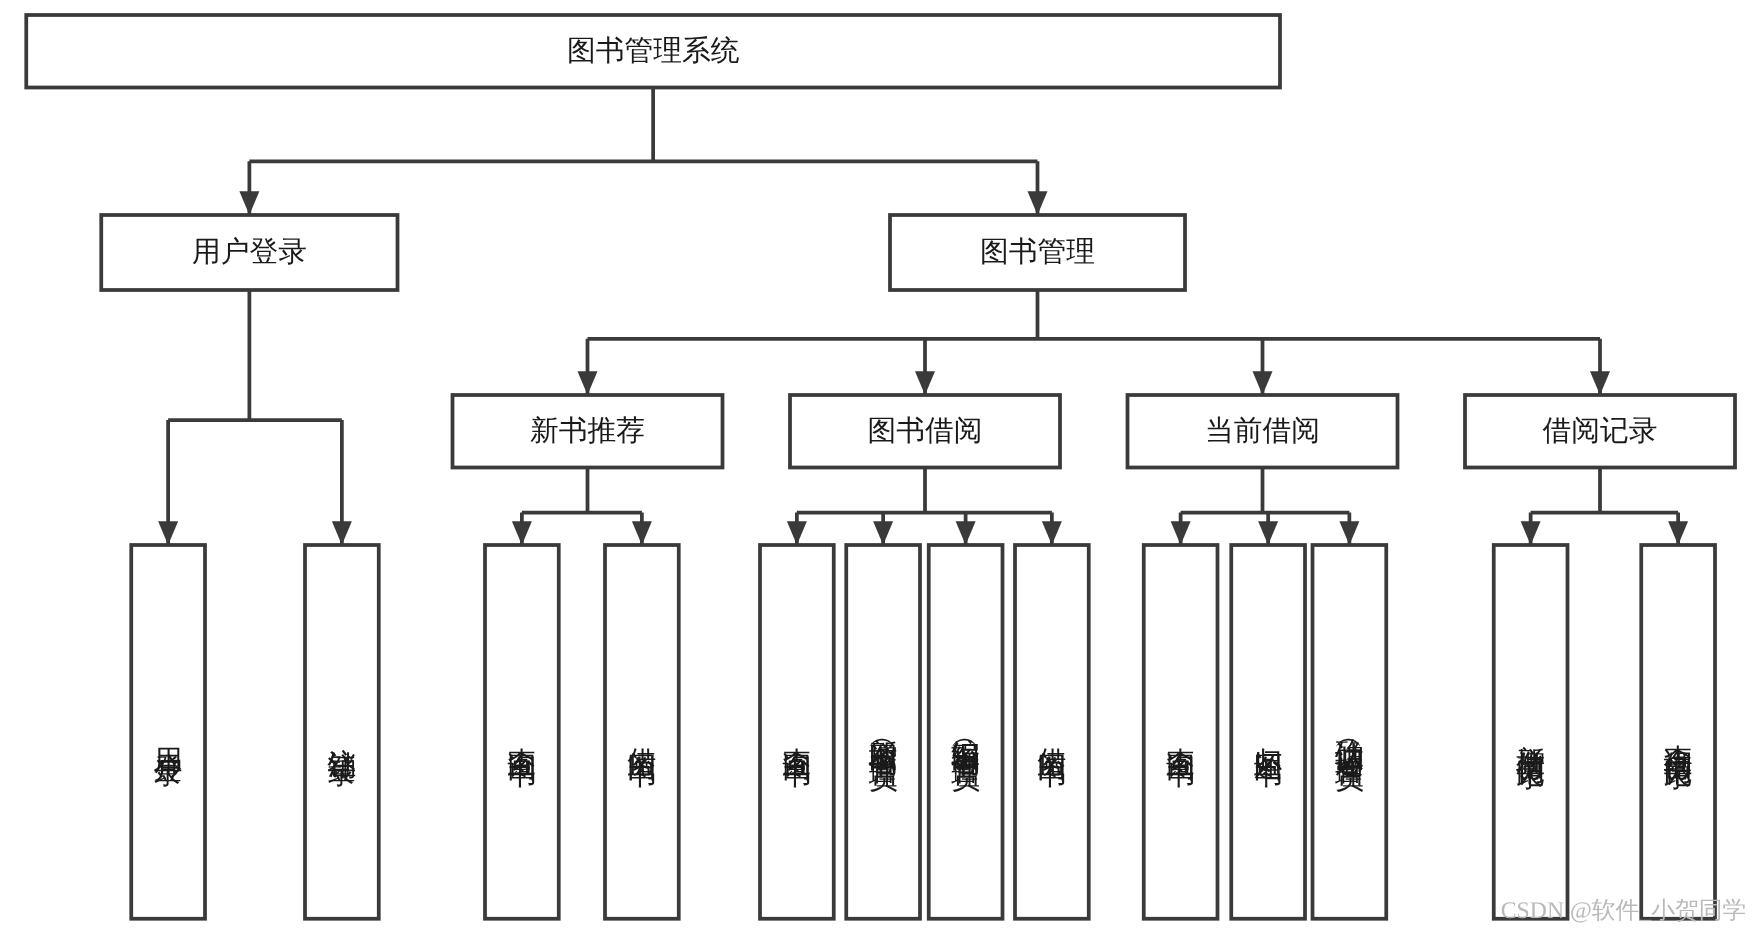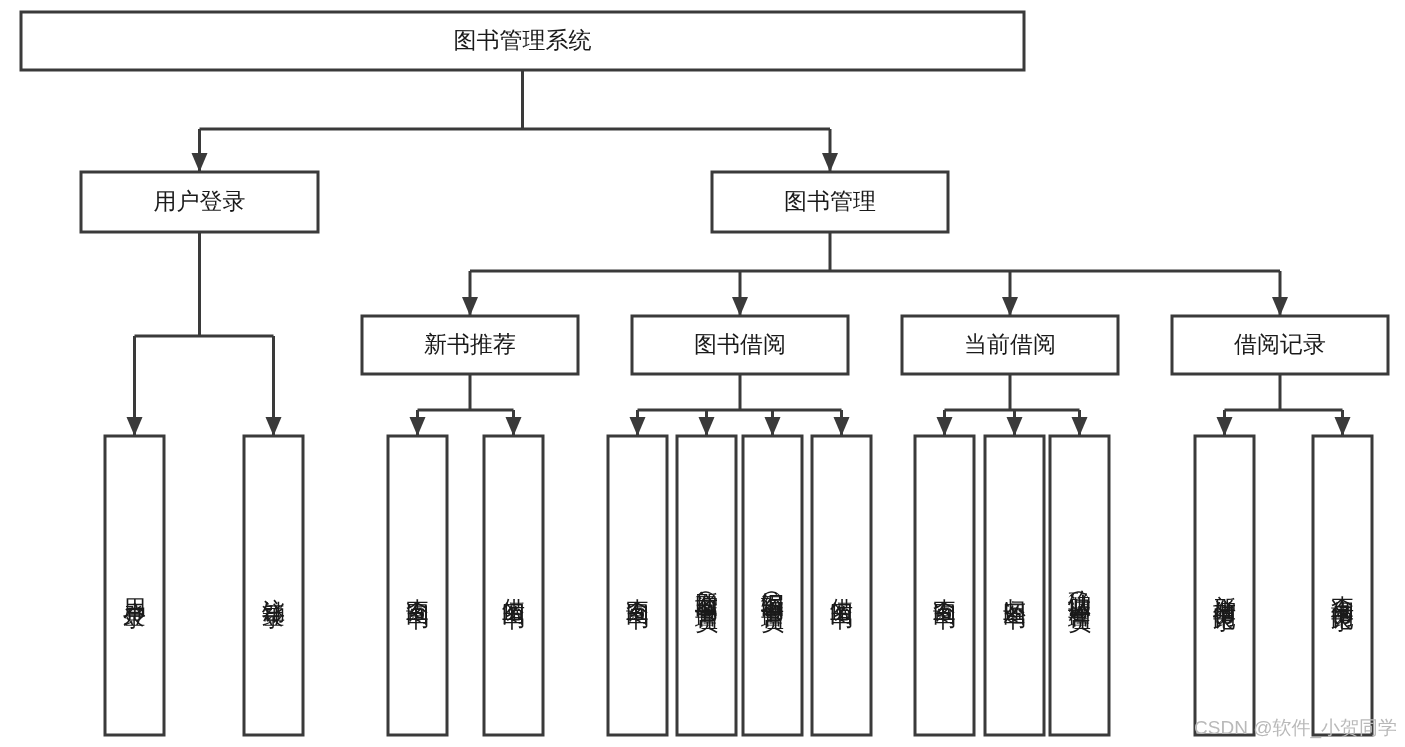--- a/index.html
+++ b/index.html
@@ -55,21 +55,21 @@
     align-items: center;
     justify-content: center;
     text-align: center;
     white-space: nowrap;
     pointer-events: none;
   }
   #watermark {
     position: absolute;
     right: 8px;
     bottom: 6px;
-    font-family: Liberation Sans, sans-serif;
+    font-family: Liberation Serif, serif;
     font-size: 19px;
     color: #b9b9b9;
     white-space: nowrap;
   }
 </style>
 </head>
 <body>
 
 <svg id="diagram" viewBox="0 0 1405 747" xmlns="http://www.w3.org/2000/svg">
   <g id="edge-layer">

